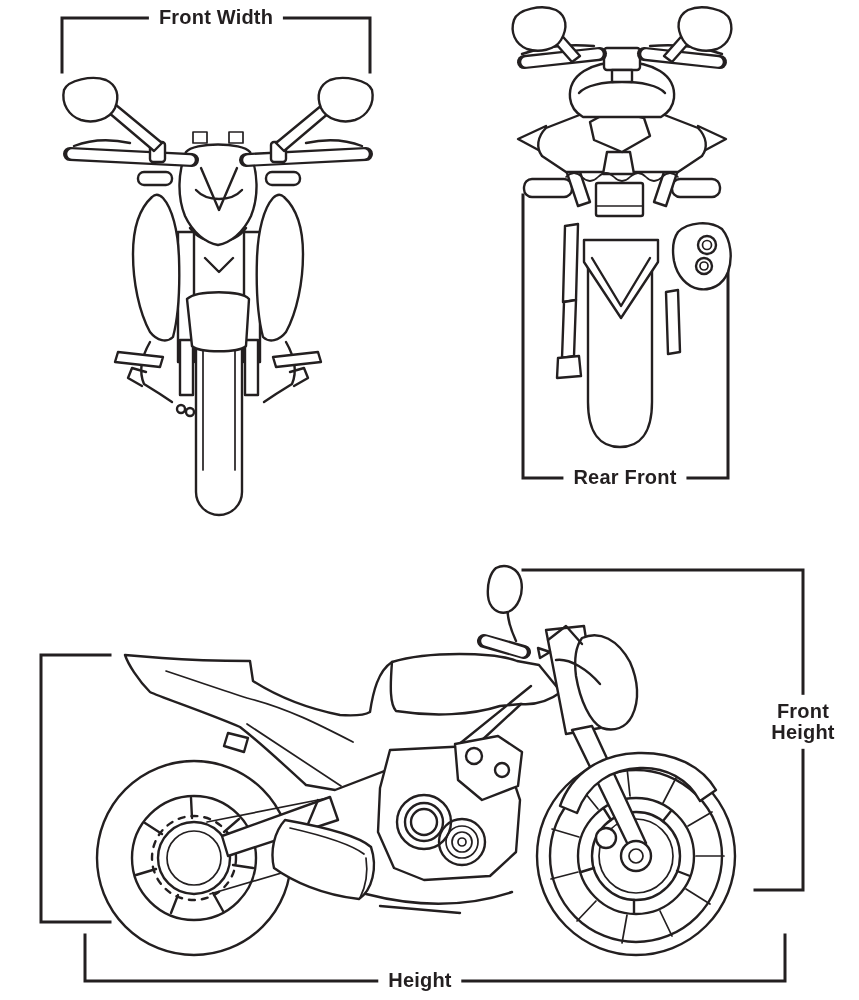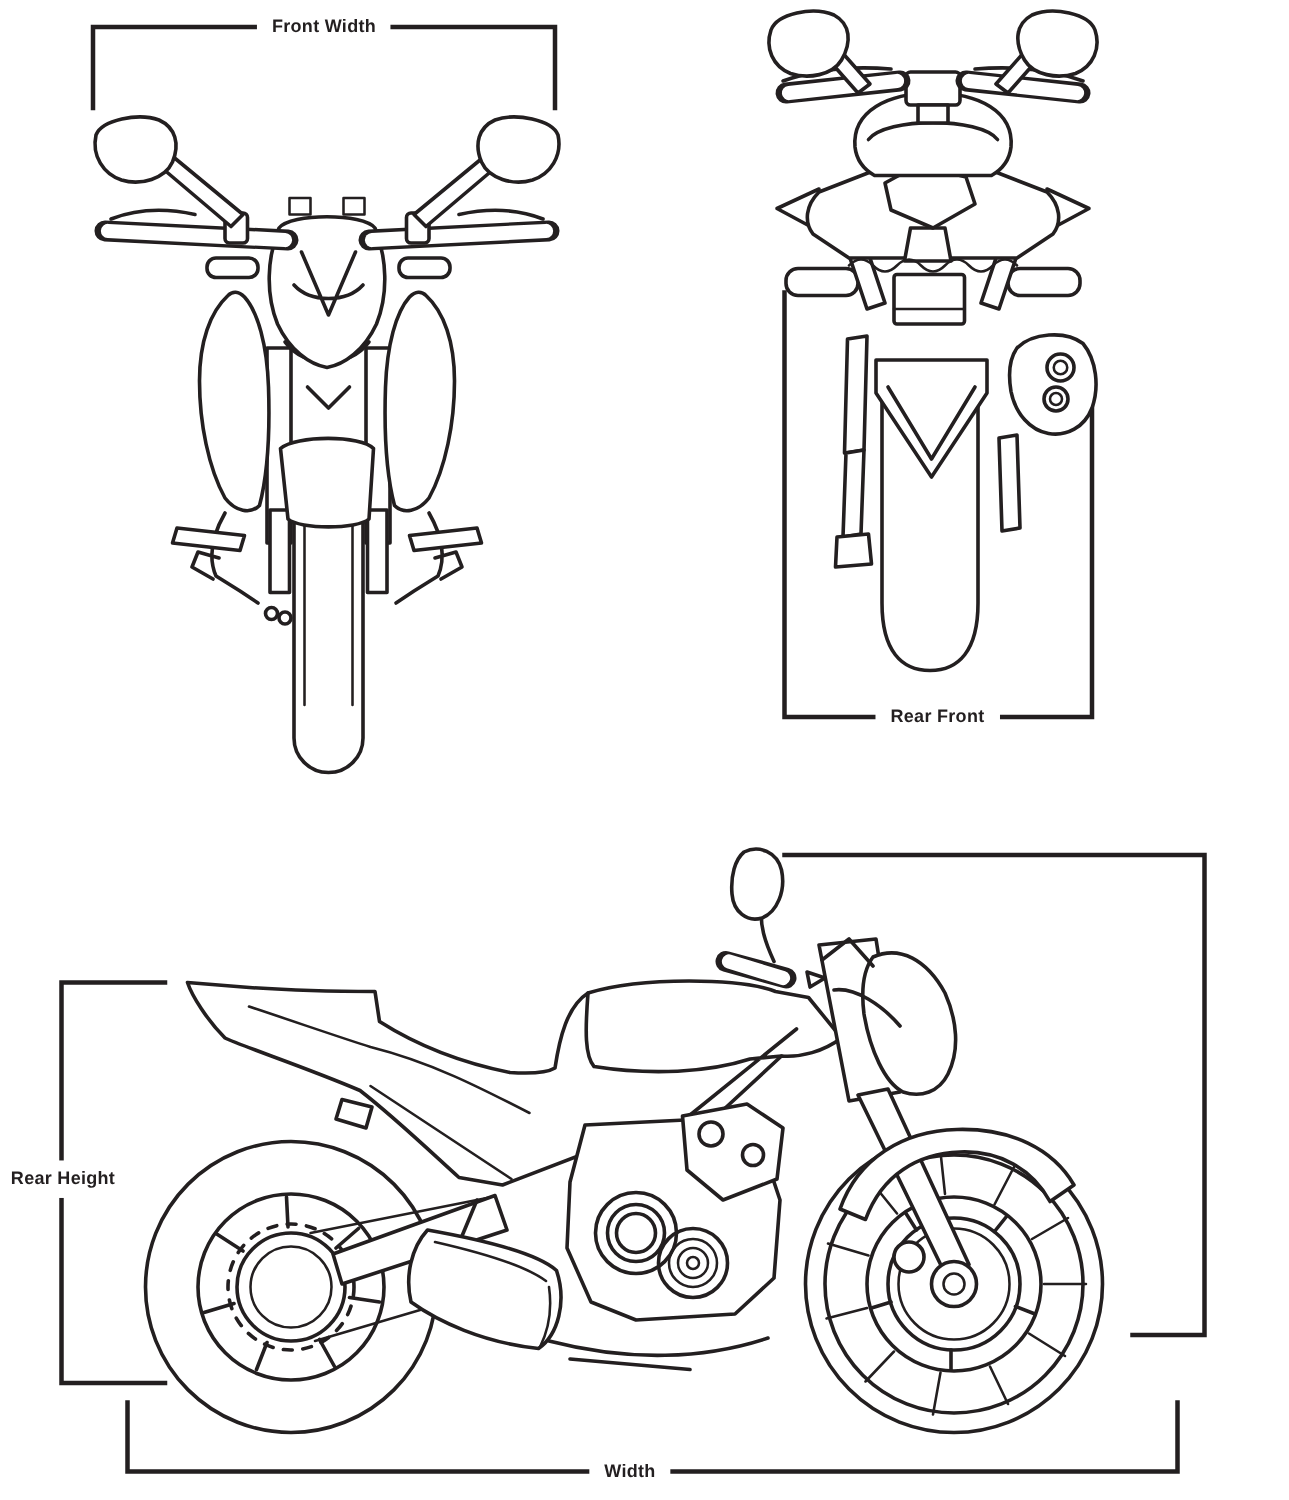--- a/index.html
+++ b/index.html
@@ -8,21 +8,21 @@
   .stage svg{position:absolute;left:0;top:0;}
   
   .ln{fill:none;stroke:var(--line-color,#231f20);stroke-width:2.4;stroke-linecap:round;stroke-linejoin:round;}
   .w {fill:#fff;stroke:var(--line-color,#231f20);stroke-width:2.4;stroke-linecap:round;stroke-linejoin:round;}
   .thin{stroke-width:1.7;}
   .bk{fill:none;stroke:var(--line-color,#231f20);stroke-width:3;stroke-linecap:square;stroke-linejoin:miter;}
   .blk{fill:none;stroke:var(--line-color,#231f20);stroke-width:14;stroke-linecap:round;}
   .wht{fill:none;stroke:#fff;stroke-width:9.5;stroke-linecap:round;}
   
   .dim-label{position:absolute;transform:translate(-50%,-50%);background:#fff;
-    font-weight:700;font-size:12px;line-height:1.06;color:var(--text-color,#231f20);
+    font-weight:700;font-size:20px;line-height:1.06;color:var(--text-color,#231f20);
     text-align:center;padding:0 10px;white-space:nowrap;letter-spacing:.2px;}
   .dim-label.two-line{white-space:normal;padding:6px 0;}
   #lbl-front-width {left:216px;top:18px;}
   #lbl-rear-width  {left:625px;top:478px;}
   #lbl-rear-height {left:42px;top:786px;width:78px;}
   #lbl-front-height{left:803px;top:722px;width:86px;}
   #lbl-length      {left:420px;top:981px;}
 </style>
 </head>
 <body>
@@ -201,15 +201,15 @@
     <path class="blk" d="M484,641 L524,652"></path>
     <path class="wht" d="M486,641 L522,652"></path>
 
     <path class="ln" d="M516,641 C510,628 506,616 508,604"></path>
     <path class="w" d="M496,568 C506,563 518,568 521,580 C524,594 518,608 508,612 C498,615 489,608 488,596 C487,584 490,573 496,568 Z"></path>
   </g>
 </svg>
 
   <div class="dim-label" id="lbl-front-width">Front Width</div>
   <div class="dim-label" id="lbl-rear-width">Rear Front</div>
-  <div class="dim-label two-line" id="lbl-rear-height">Rear Height</div>
-  <div class="dim-label" id="lbl-length">Width</div>
+  <div class="dim-label two-line" id="lbl-front-height">Front Height</div>
+  <div class="dim-label" id="lbl-length">Height</div>
 </div>
 
 </body></html>

